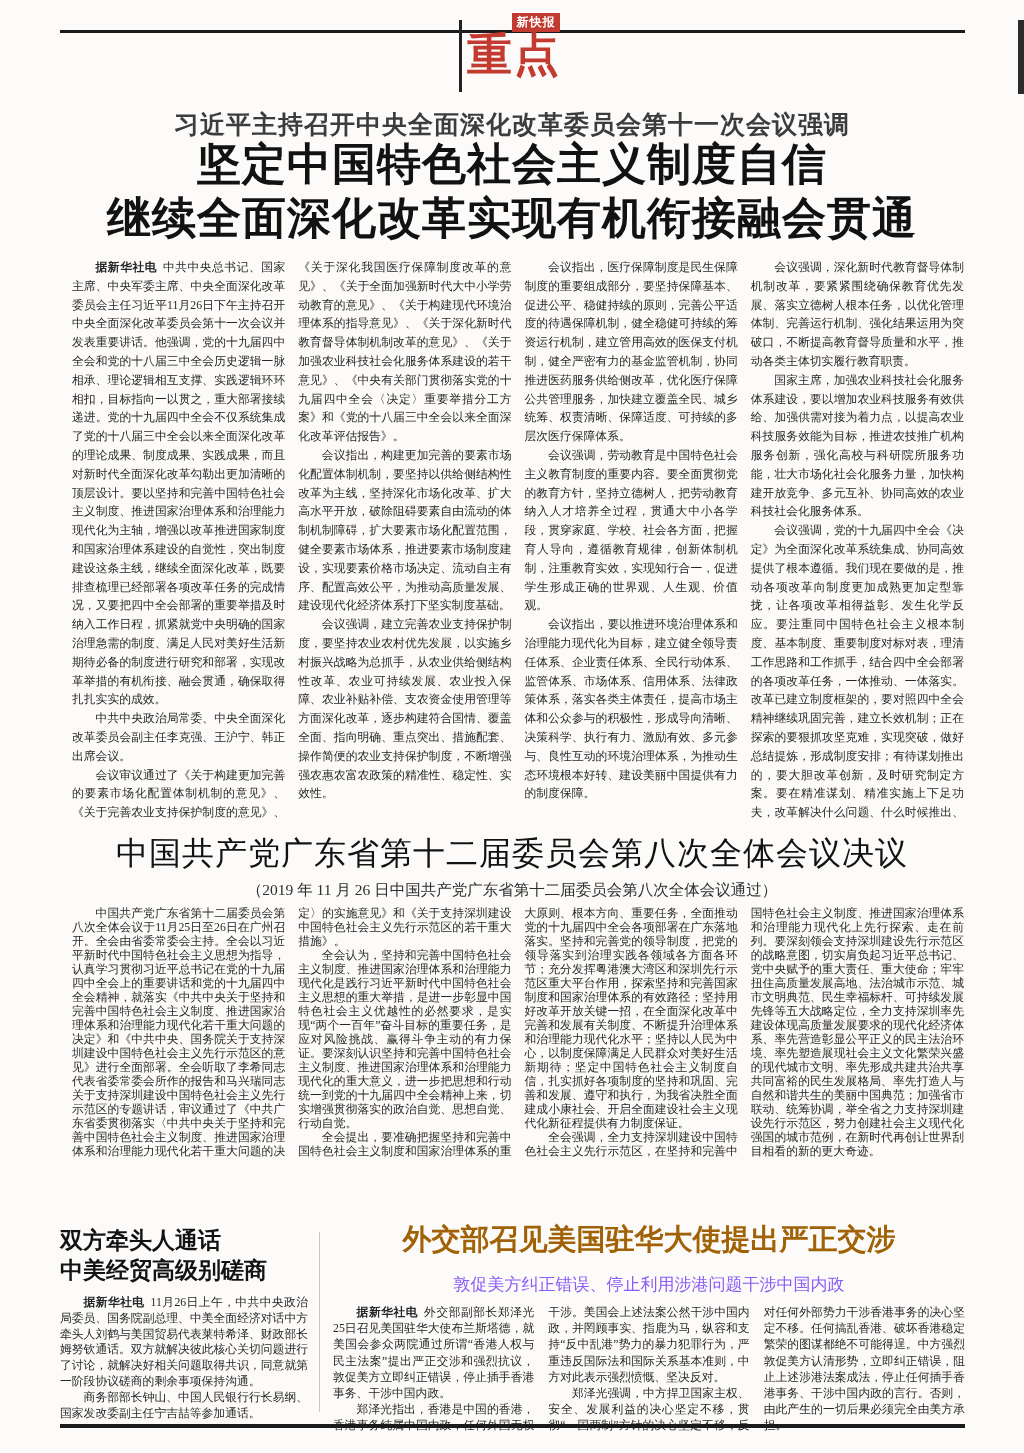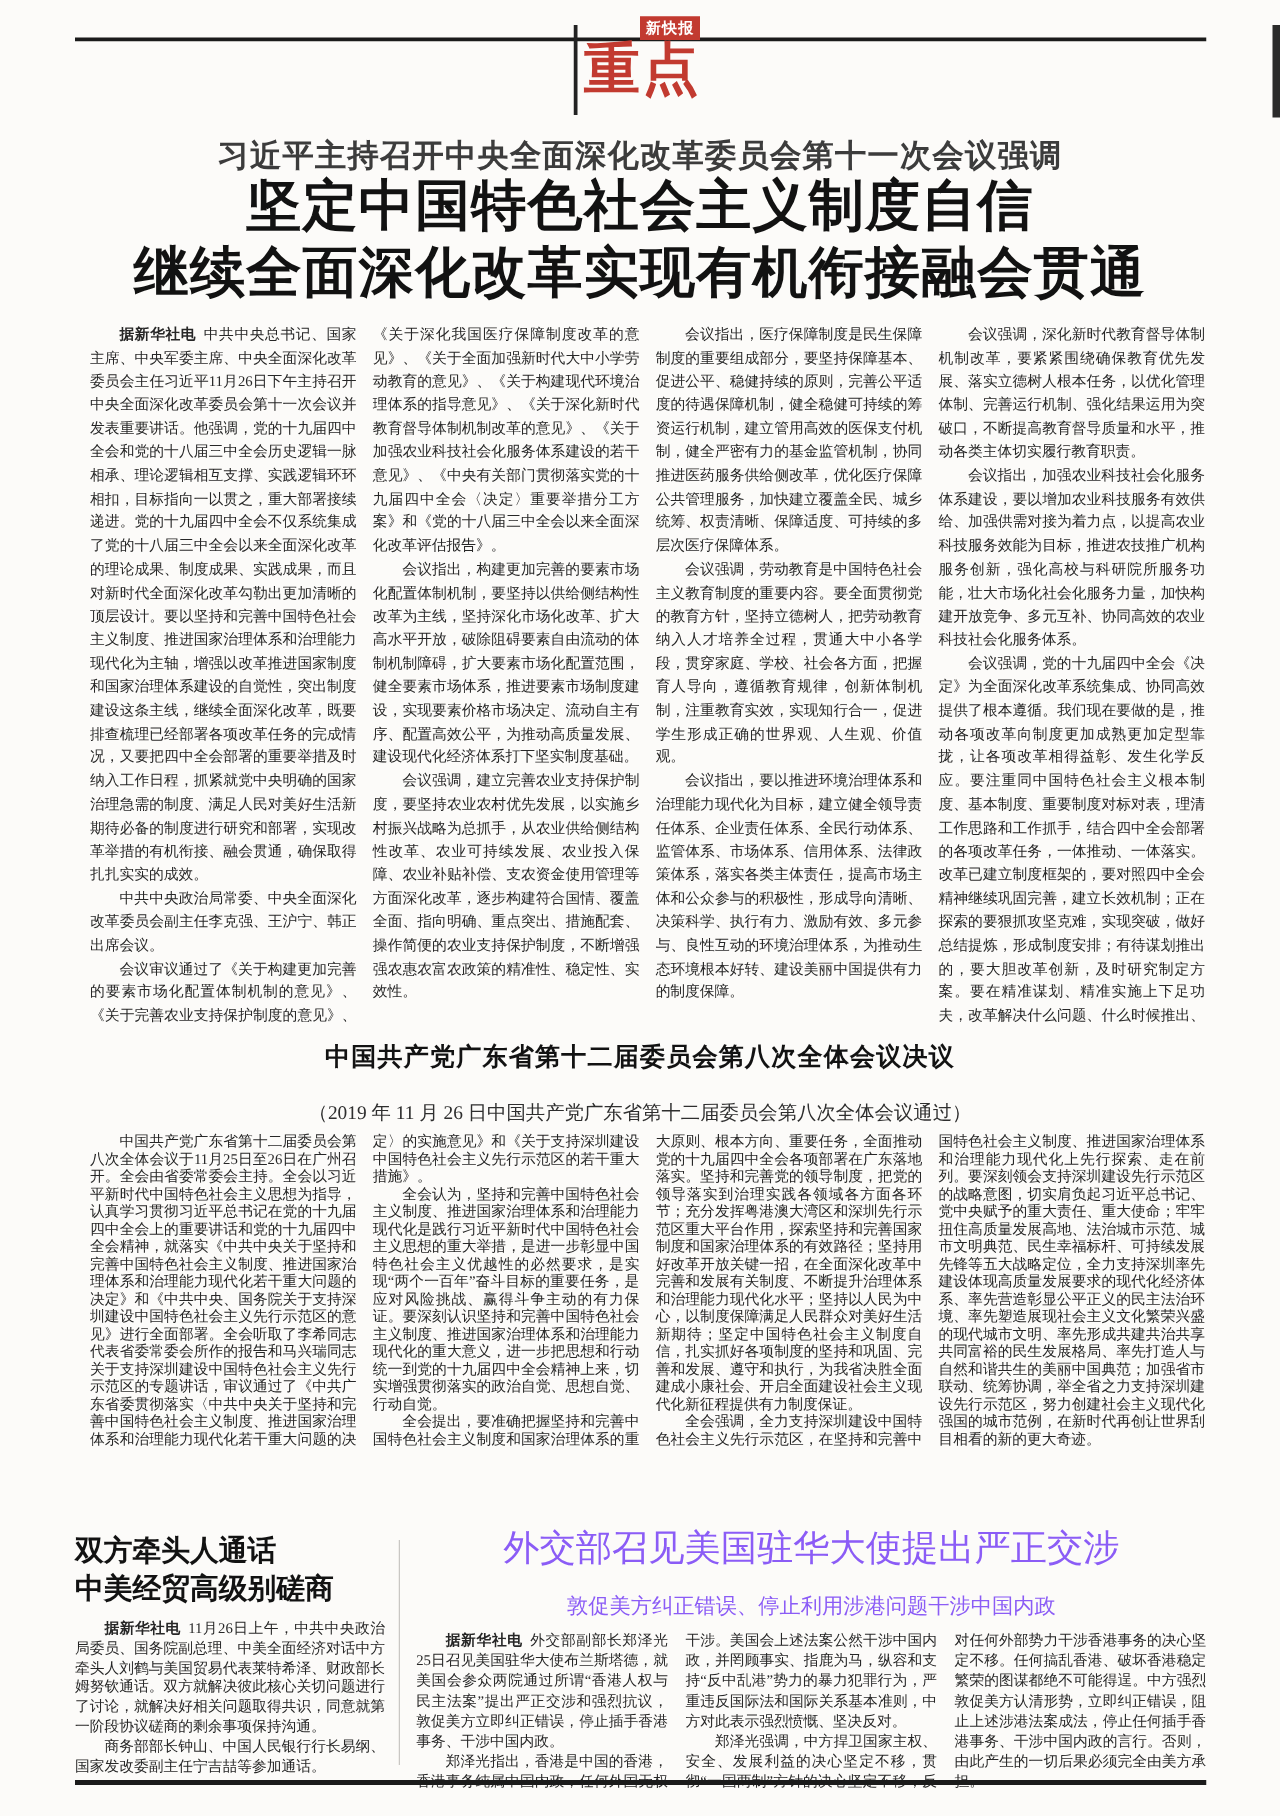--- a/index.html
+++ b/index.html
@@ -30,35 +30,35 @@
   .hl1 { top:140px; } .hl2 { top:194px; }
 
   .cols { text-align:justify; overflow:hidden; color:#272727; }
   .cols p { text-indent:2em; }
   .cols b.lead { font-family:"Liberation Sans","DejaVu Sans",sans-serif; margin-right:6px; }
   .a1-body { position:absolute; left:72px; top:258px; width:892px; height:566px;
              column-count:4; column-gap:13px; font-size:11.8px; line-height:18.8px; }
 
   
   .a2-title { position:absolute; left:0; width:100%; top:832px; text-align:center;
-              font-weight:bold; font-size:20px; color:#121212; letter-spacing:1px; }
+              font-weight:normal; font-size:32px; color:#121212; letter-spacing:1px; }
   .a2-sub { position:absolute; left:0; width:100%; top:880px; text-align:center;
             font-size:15.5px; color:#2e2e2e; }
   .a2-body { position:absolute; left:72px; top:906px; width:892px; height:312px;
              column-count:4; column-gap:13px; font-size:11.8px; line-height:14px; }
 
   
   .trade { position:absolute; left:60px; top:1226px; width:248px; }
   .trade-title { font-weight:bold; font-size:23px; line-height:30px; color:#121212; }
   .trade-body { margin-top:9px; height:150px; font-size:11.8px; line-height:15.8px; }
 
   .vdivider { position:absolute; left:319px; top:1232px; width:1px; height:180px; background:#c9c7c4; }
 
   .dip { position:absolute; left:333px; top:1224px; width:632px; }
-  .dip-title { text-align:center; font-weight:normal; font-size:29px; color:#8b5cf6; line-height:1.1; }
+  .dip-title { text-align:center; font-weight:bold; font-size:29px; color:#a16207; line-height:1.1; }
   .dip-sub { text-align:center; font-size:17px; color:#8b5cf6; margin-top:17px; }
   .dip-body { margin-top:8px; height:134px; column-count:3; column-gap:14px;
               font-size:11.8px; line-height:16.2px; }
 
   .rule-bottom { position:absolute; left:60px; width:905px; top:1424px; height:4px; background:#1b1b1b; }
 </style>
 </head>
 <body>
 
 <div class="page">
@@ -75,21 +75,21 @@
   <div class="cols a1-body">
       <p><b class="lead">据新华社电</b>中共中央总书记、国家主席、中央军委主席、中央全面深化改革委员会主任习近平11月26日下午主持召开中央全面深化改革委员会第十一次会议并发表重要讲话。他强调，党的十九届四中全会和党的十八届三中全会历史逻辑一脉相承、理论逻辑相互支撑、实践逻辑环环相扣，目标指向一以贯之，重大部署接续递进。党的十九届四中全会不仅系统集成了党的十八届三中全会以来全面深化改革的理论成果、制度成果、实践成果，而且对新时代全面深化改革勾勒出更加清晰的顶层设计。要以坚持和完善中国特色社会主义制度、推进国家治理体系和治理能力现代化为主轴，增强以改革推进国家制度和国家治理体系建设的自觉性，突出制度建设这条主线，继续全面深化改革，既要排查梳理已经部署各项改革任务的完成情况，又要把四中全会部署的重要举措及时纳入工作日程，抓紧就党中央明确的国家治理急需的制度、满足人民对美好生活新期待必备的制度进行研究和部署，实现改革举措的有机衔接、融会贯通，确保取得扎扎实实的成效。</p>
       <p>中共中央政治局常委、中央全面深化改革委员会副主任李克强、王沪宁、韩正出席会议。</p>
       <p>会议审议通过了《关于构建更加完善的要素市场化配置体制机制的意见》、《关于完善农业支持保护制度的意见》、《关于深化我国医疗保障制度改革的意见》、《关于全面加强新时代大中小学劳动教育的意见》、《关于构建现代环境治理体系的指导意见》、《关于深化新时代教育督导体制机制改革的意见》、《关于加强农业科技社会化服务体系建设的若干意见》、《中央有关部门贯彻落实党的十九届四中全会〈决定〉重要举措分工方案》和《党的十八届三中全会以来全面深化改革评估报告》。</p>
       <p>会议指出，构建更加完善的要素市场化配置体制机制，要坚持以供给侧结构性改革为主线，坚持深化市场化改革、扩大高水平开放，破除阻碍要素自由流动的体制机制障碍，扩大要素市场化配置范围，健全要素市场体系，推进要素市场制度建设，实现要素价格市场决定、流动自主有序、配置高效公平，为推动高质量发展、建设现代化经济体系打下坚实制度基础。</p>
       <p>会议强调，建立完善农业支持保护制度，要坚持农业农村优先发展，以实施乡村振兴战略为总抓手，从农业供给侧结构性改革、农业可持续发展、农业投入保障、农业补贴补偿、支农资金使用管理等方面深化改革，逐步构建符合国情、覆盖全面、指向明确、重点突出、措施配套、操作简便的农业支持保护制度，不断增强强农惠农富农政策的精准性、稳定性、实效性。</p>
       <p>会议指出，医疗保障制度是民生保障制度的重要组成部分，要坚持保障基本、促进公平、稳健持续的原则，完善公平适度的待遇保障机制，健全稳健可持续的筹资运行机制，建立管用高效的医保支付机制，健全严密有力的基金监管机制，协同推进医药服务供给侧改革，优化医疗保障公共管理服务，加快建立覆盖全民、城乡统筹、权责清晰、保障适度、可持续的多层次医疗保障体系。</p>
       <p>会议强调，劳动教育是中国特色社会主义教育制度的重要内容。要全面贯彻党的教育方针，坚持立德树人，把劳动教育纳入人才培养全过程，贯通大中小各学段，贯穿家庭、学校、社会各方面，把握育人导向，遵循教育规律，创新体制机制，注重教育实效，实现知行合一，促进学生形成正确的世界观、人生观、价值观。</p>
       <p>会议指出，要以推进环境治理体系和治理能力现代化为目标，建立健全领导责任体系、企业责任体系、全民行动体系、监管体系、市场体系、信用体系、法律政策体系，落实各类主体责任，提高市场主体和公众参与的积极性，形成导向清晰、决策科学、执行有力、激励有效、多元参与、良性互动的环境治理体系，为推动生态环境根本好转、建设美丽中国提供有力的制度保障。</p>
       <p>会议强调，深化新时代教育督导体制机制改革，要紧紧围绕确保教育优先发展、落实立德树人根本任务，以优化管理体制、完善运行机制、强化结果运用为突破口，不断提高教育督导质量和水平，推动各类主体切实履行教育职责。</p>
-      <p>会议指出，加强农业科技社会化服务体系建设，要以增加农业科技服务有效供给、加强供需对接为着力点，以提高农业科技服务效能为目标，推进农技推广机构服务创新，强化高校与科研院所服务功能，壮大市场化社会化服务力量，加快构建开放竞争、多元互补、协同高效的农业科技社会化服务体系。</p>
+      <p>国家主席，加强农业科技社会化服务体系建设，要以增加农业科技服务有效供给、加强供需对接为着力点，以提高农业科技服务效能为目标，推进农技推广机构服务创新，强化高校与科研院所服务功能，壮大市场化社会化服务力量，加快构建开放竞争、多元互补、协同高效的农业科技社会化服务体系。</p>
       <p>会议强调，党的十九届四中全会《决定》为全面深化改革系统集成、协同高效提供了根本遵循。我们现在要做的是，推动各项改革向制度更加成熟更加定型靠拢，让各项改革相得益彰、发生化学反应。要注重同中国特色社会主义根本制度、基本制度、重要制度对标对表，理清工作思路和工作抓手，结合四中全会部署的各项改革任务，一体推动、一体落实。改革已建立制度框架的，要对照四中全会精神继续巩固完善，建立长效机制；正在探索的要狠抓攻坚克难，实现突破，做好总结提炼，形成制度安排；有待谋划推出的，要大胆改革创新，及时研究制定方案。要在精准谋划、精准实施上下足功夫，改革解决什么问题、什么时候推出、对制度建设有什么作用都要做到心中有数。要把握不同改革的特点性质，坚持出台方案、健全机制、推进落实一起抓。落实改革方案要因地制宜、有的放矢，不搞上下“一般粗”，不搞“一刀切”。要聚焦制度是否有效运转开展督察，看改革是否实现目标集成、政策集成、效果集成。要抓紧编制四中全会重要举措实施规划，明确时间表、路线图、成果形式。</p>
     </div>
 
   <div class="a2-title">中国共产党广东省第十二届委员会第八次全体会议决议</div>
   <div class="a2-sub">（2019 年 11 月 26 日中国共产党广东省第十二届委员会第八次全体会议通过）</div>
   <div class="cols a2-body">
       <p>中国共产党广东省第十二届委员会第八次全体会议于11月25日至26日在广州召开。全会由省委常委会主持。全会以习近平新时代中国特色社会主义思想为指导，认真学习贯彻习近平总书记在党的十九届四中全会上的重要讲话和党的十九届四中全会精神，就落实《中共中央关于坚持和完善中国特色社会主义制度、推进国家治理体系和治理能力现代化若干重大问题的决定》和《中共中央、国务院关于支持深圳建设中国特色社会主义先行示范区的意见》进行全面部署。全会听取了李希同志代表省委常委会所作的报告和马兴瑞同志关于支持深圳建设中国特色社会主义先行示范区的专题讲话，审议通过了《中共广东省委贯彻落实〈中共中央关于坚持和完善中国特色社会主义制度、推进国家治理体系和治理能力现代化若干重大问题的决定〉的实施意见》和《关于支持深圳建设中国特色社会主义先行示范区的若干重大措施》。</p>
       <p>全会认为，坚持和完善中国特色社会主义制度、推进国家治理体系和治理能力现代化是践行习近平新时代中国特色社会主义思想的重大举措，是进一步彰显中国特色社会主义优越性的必然要求，是实现“两个一百年”奋斗目标的重要任务，是应对风险挑战、赢得斗争主动的有力保证。要深刻认识坚持和完善中国特色社会主义制度、推进国家治理体系和治理能力现代化的重大意义，进一步把思想和行动统一到党的十九届四中全会精神上来，切实增强贯彻落实的政治自觉、思想自觉、行动自觉。</p>
       <p>全会提出，要准确把握坚持和完善中国特色社会主义制度和国家治理体系的重大原则、根本方向、重要任务，全面推动党的十九届四中全会各项部署在广东落地落实。坚持和完善党的领导制度，把党的领导落实到治理实践各领域各方面各环节；充分发挥粤港澳大湾区和深圳先行示范区重大平台作用，探索坚持和完善国家制度和国家治理体系的有效路径；坚持用好改革开放关键一招，在全面深化改革中完善和发展有关制度、不断提升治理体系和治理能力现代化水平；坚持以人民为中心，以制度保障满足人民群众对美好生活新期待；坚定中国特色社会主义制度自信，扎实抓好各项制度的坚持和巩固、完善和发展、遵守和执行，为我省决胜全面建成小康社会、开启全面建设社会主义现代化新征程提供有力制度保证。</p>
       <p>全会强调，全力支持深圳建设中国特色社会主义先行示范区，在坚持和完善中国特色社会主义制度、推进国家治理体系和治理能力现代化上先行探索、走在前列。要深刻领会支持深圳建设先行示范区的战略意图，切实肩负起习近平总书记、党中央赋予的重大责任、重大使命；牢牢扭住高质量发展高地、法治城市示范、城市文明典范、民生幸福标杆、可持续发展先锋等五大战略定位，全力支持深圳率先建设体现高质量发展要求的现代化经济体系、率先营造彰显公平正义的民主法治环境、率先塑造展现社会主义文化繁荣兴盛的现代城市文明、率先形成共建共治共享共同富裕的民生发展格局、率先打造人与自然和谐共生的美丽中国典范；加强省市联动、统筹协调，举全省之力支持深圳建设先行示范区，努力创建社会主义现代化强国的城市范例，在新时代再创让世界刮目相看的新的更大奇迹。</p>

